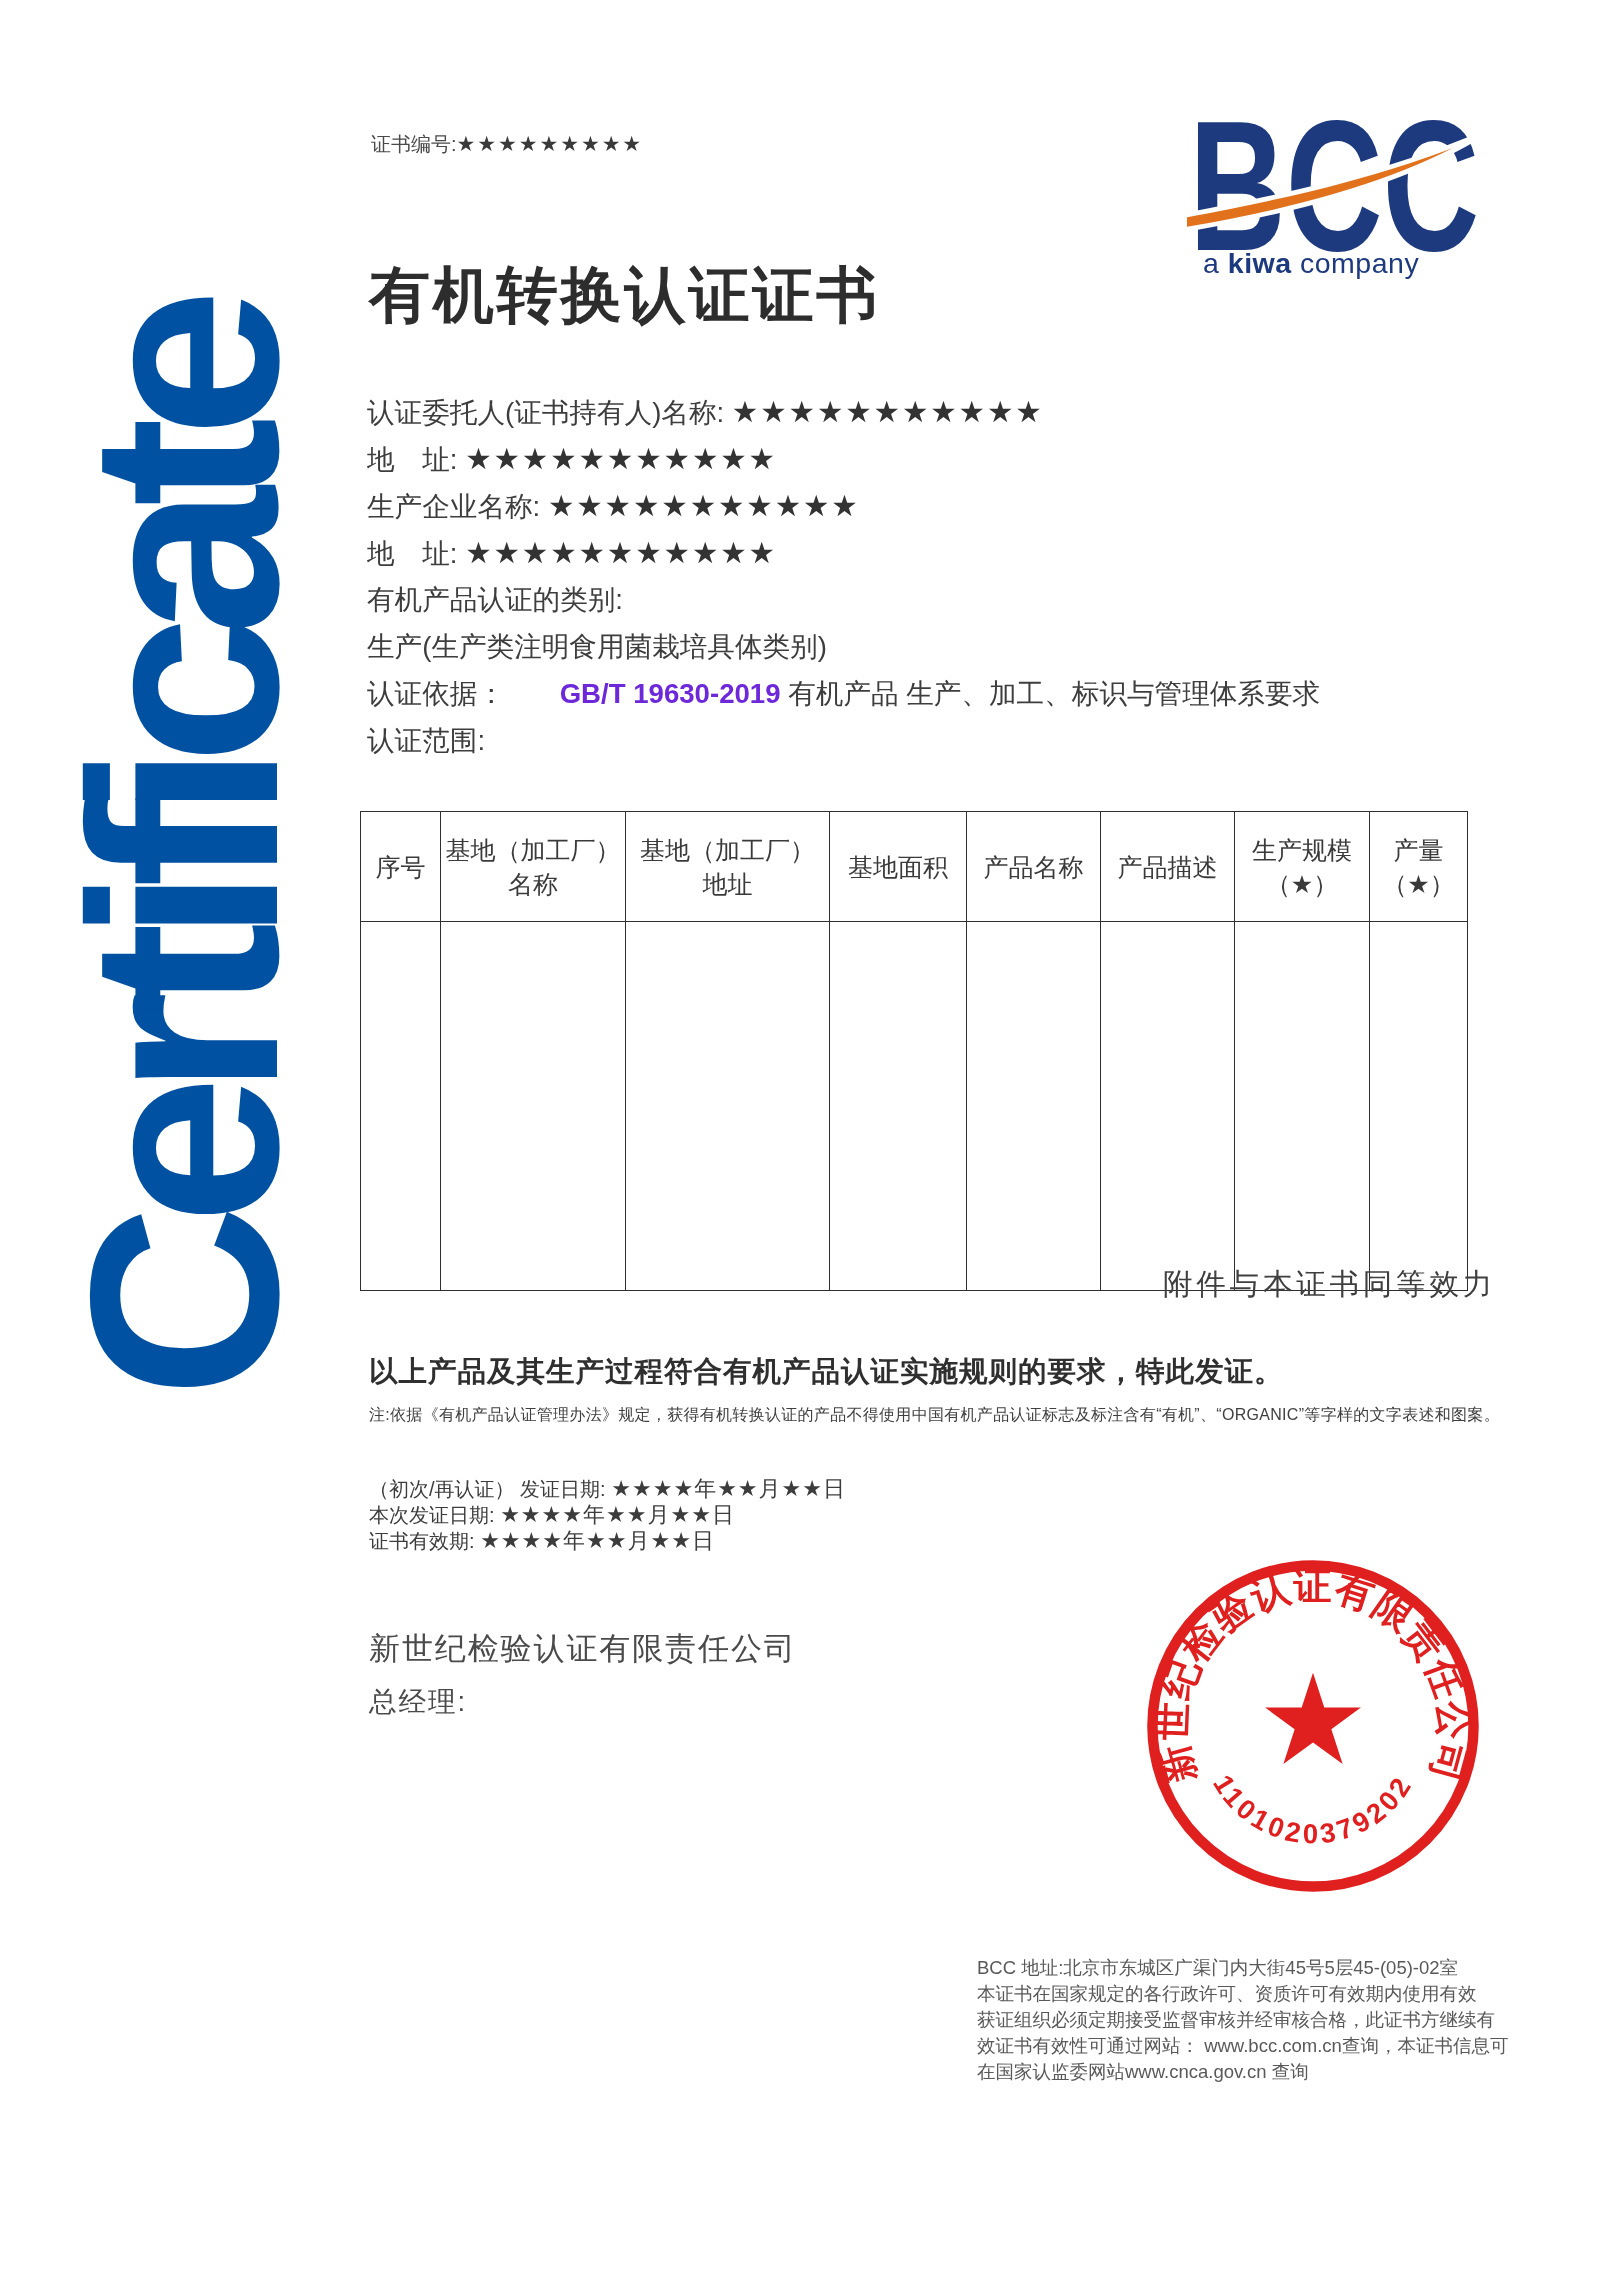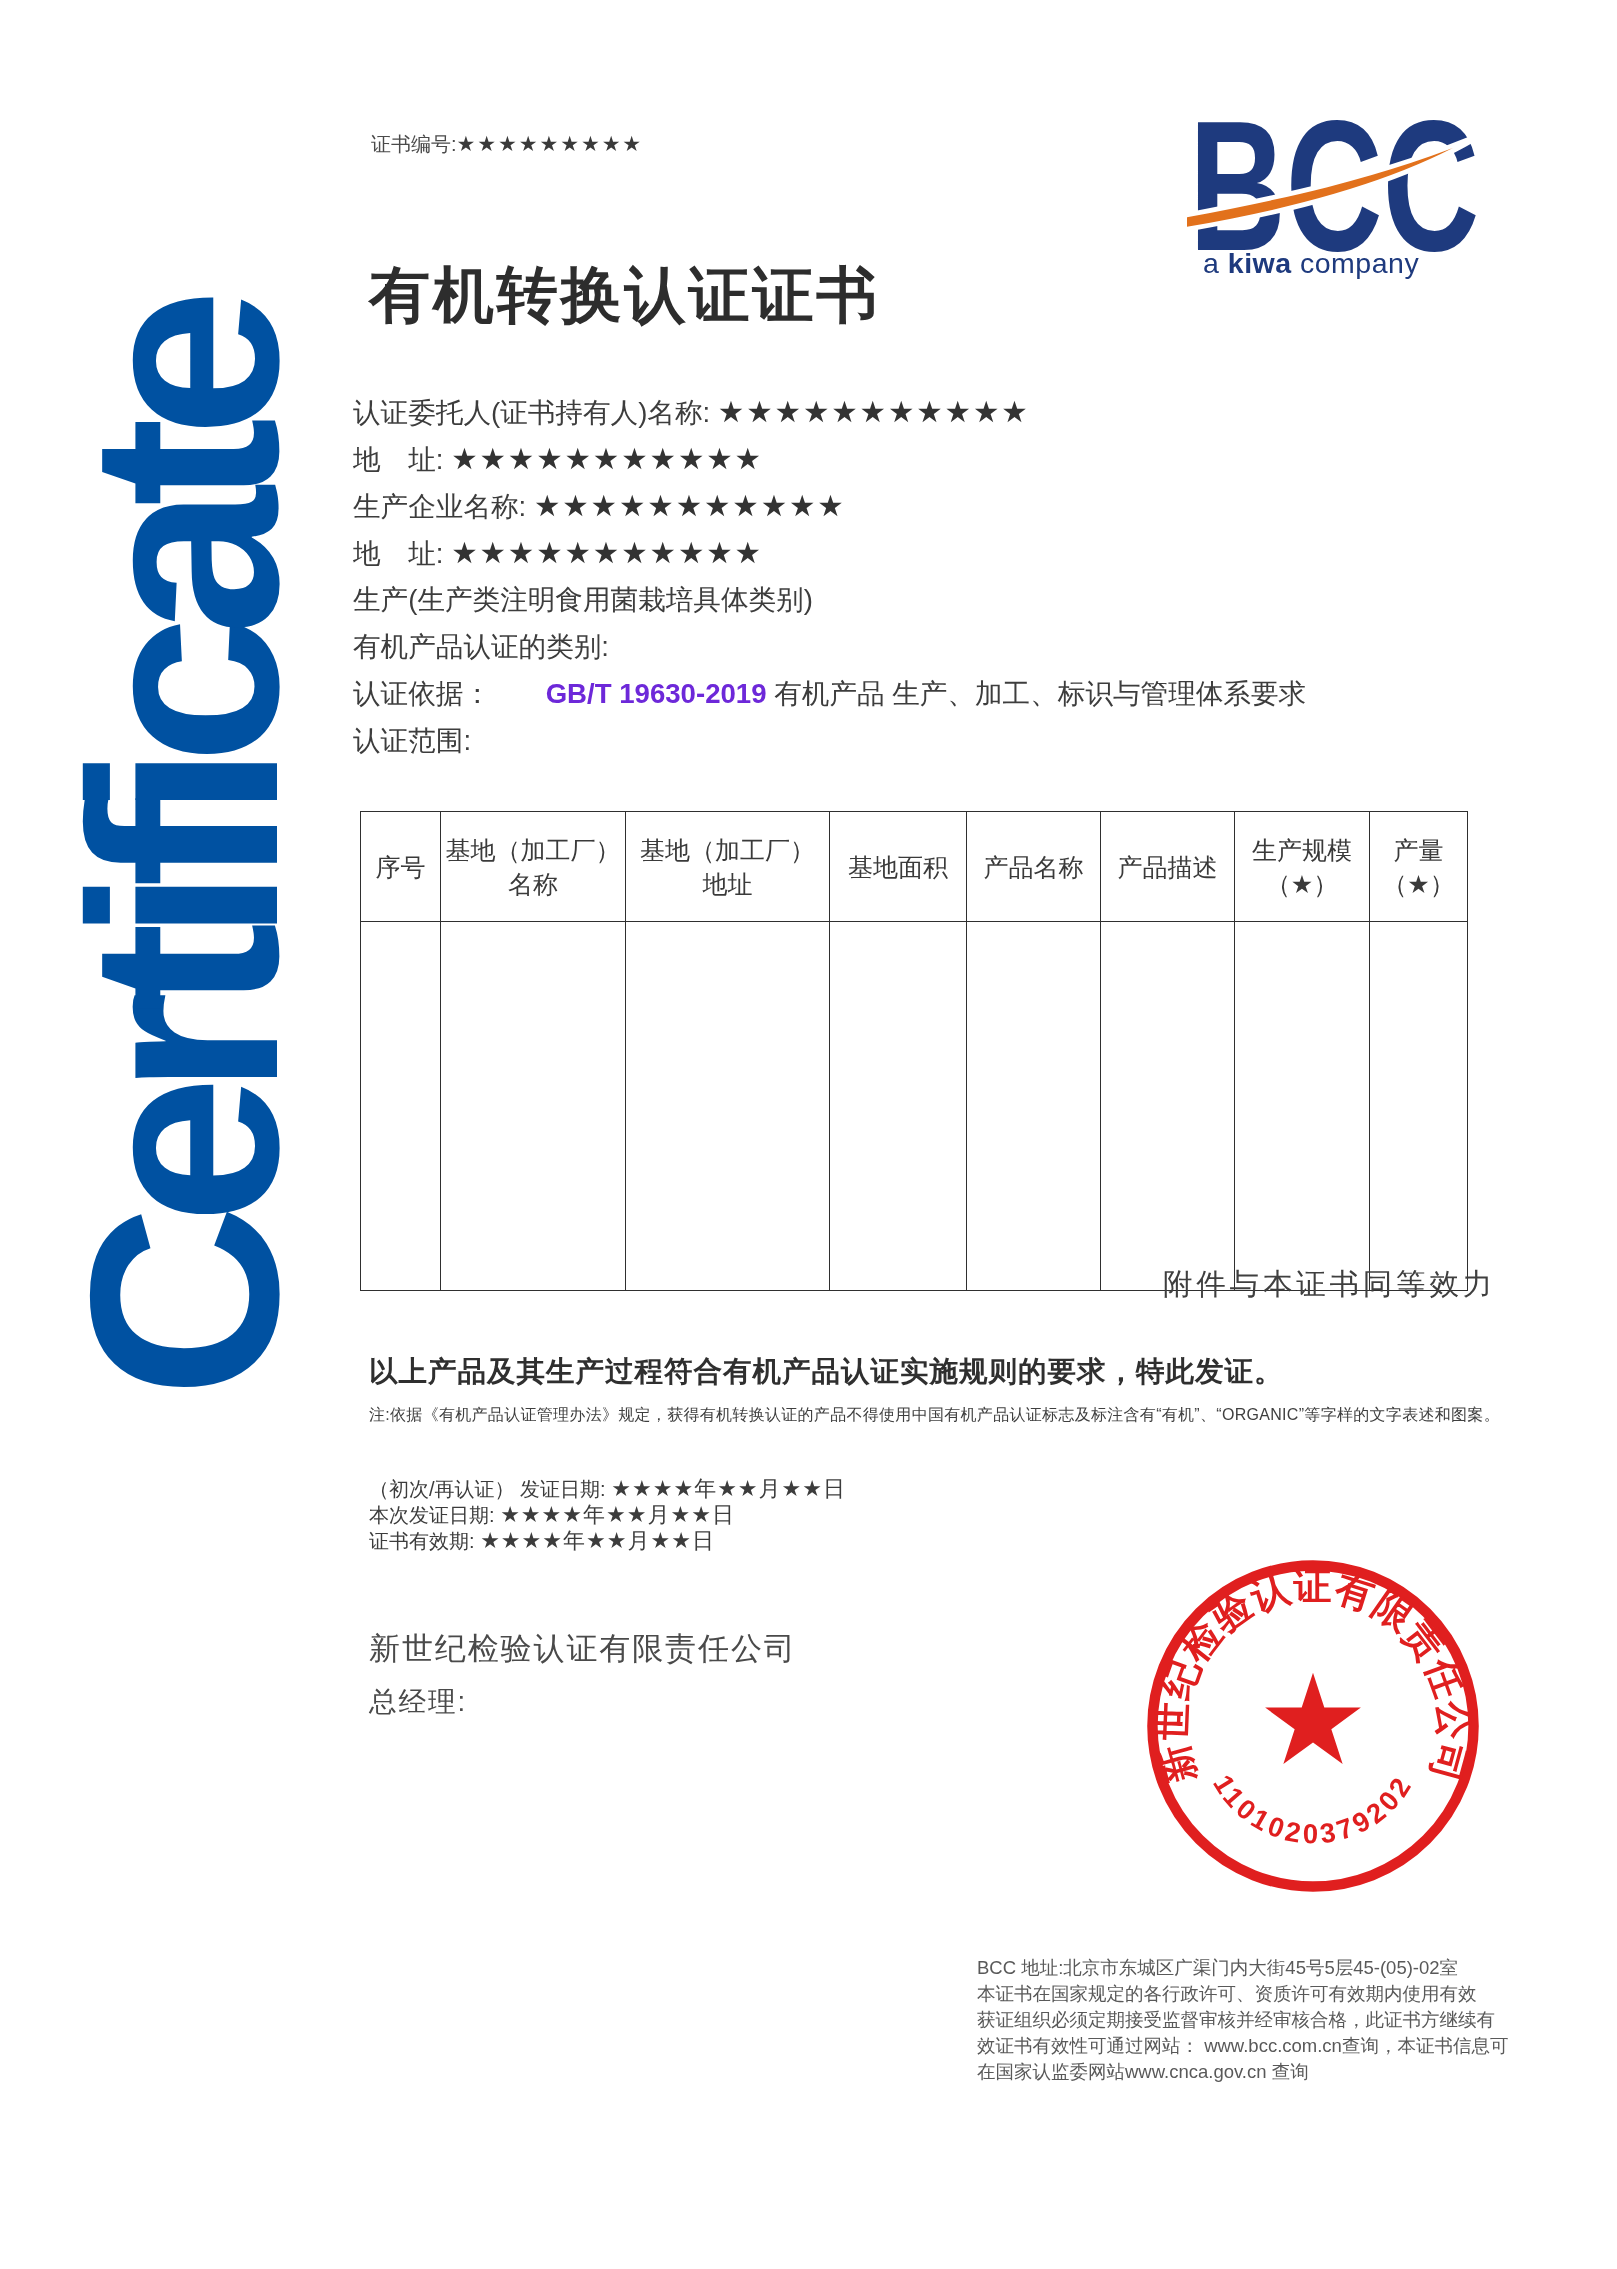--- a/index.html
+++ b/index.html
@@ -22,21 +22,21 @@
   
   .cert-no{position:absolute;left:371px;top:131px;font-size:20px;color:#4a4a4a;}
   .cert-no .stars{font-size:21px;letter-spacing:1.9px;color:#3a3a3a;}
   
   .logo-svg{position:absolute;left:1187px;top:101px;}
   .logo-tagline{position:absolute;left:1191px;top:247px;font-size:28.5px;color:#1E3A7E;letter-spacing:0.5px;margin-left:12px;}
   .logo-tagline .bold{font-weight:bold;}
   
   .title{position:absolute;left:369px;top:255px;font-size:61px;font-weight:600;color:#2d2d2d;letter-spacing:2.9px;}
   
-  .body-block{position:absolute;left:353px;top:388px;width:1179px;}
+  .body-block{position:absolute;left:367px;top:388px;width:1179px;}
   .body-line{height:47px;line-height:47px;font-size:27.6px;color:#3d3d3d;white-space:nowrap;}
   .body-line .stars{font-size:29.5px;letter-spacing:1.9px;color:#333;}
   .body-line .bold{font-weight:bold;color:#6d28d9;margin-left:47px;}
   
   .cert-table{position:absolute;left:360px;top:811px;border-collapse:collapse;table-layout:fixed;}
   .cert-table th,.cert-table td{border:1.9px solid #2f2f2f;padding:0;}
   .cert-table th{
     height:109px;font-size:25px;font-weight:normal;color:#3a3a3a;
     text-align:center;vertical-align:middle;line-height:34px;white-space:pre-line;
   }
@@ -84,22 +84,22 @@
     </div>
     <div class="body-line">
       <span>地　址: </span><span class="stars">★★★★★★★★★★★</span>
     </div>
     <div class="body-line">
       <span>生产企业名称: </span><span class="stars">★★★★★★★★★★★</span>
     </div>
     <div class="body-line">
       <span>地　址: </span><span class="stars">★★★★★★★★★★★</span>
     </div>
+    <div class="body-line">有机产品认证的类别:</div>
     <div class="body-line">生产(生产类注明食用菌栽培具体类别)</div>
-    <div class="body-line">有机产品认证的类别:</div>
     <div class="body-line">
       <span>认证依据： </span><span class="bold">GB/T 19630-2019</span><span> 有机产品 生产、加工、标识与管理体系要求</span>
     </div>
     <div class="body-line">认证范围:</div>
   </div>
 
   <table class="cert-table">
     <colgroup>
       <col style="width:80px">
         <col style="width:185px">

